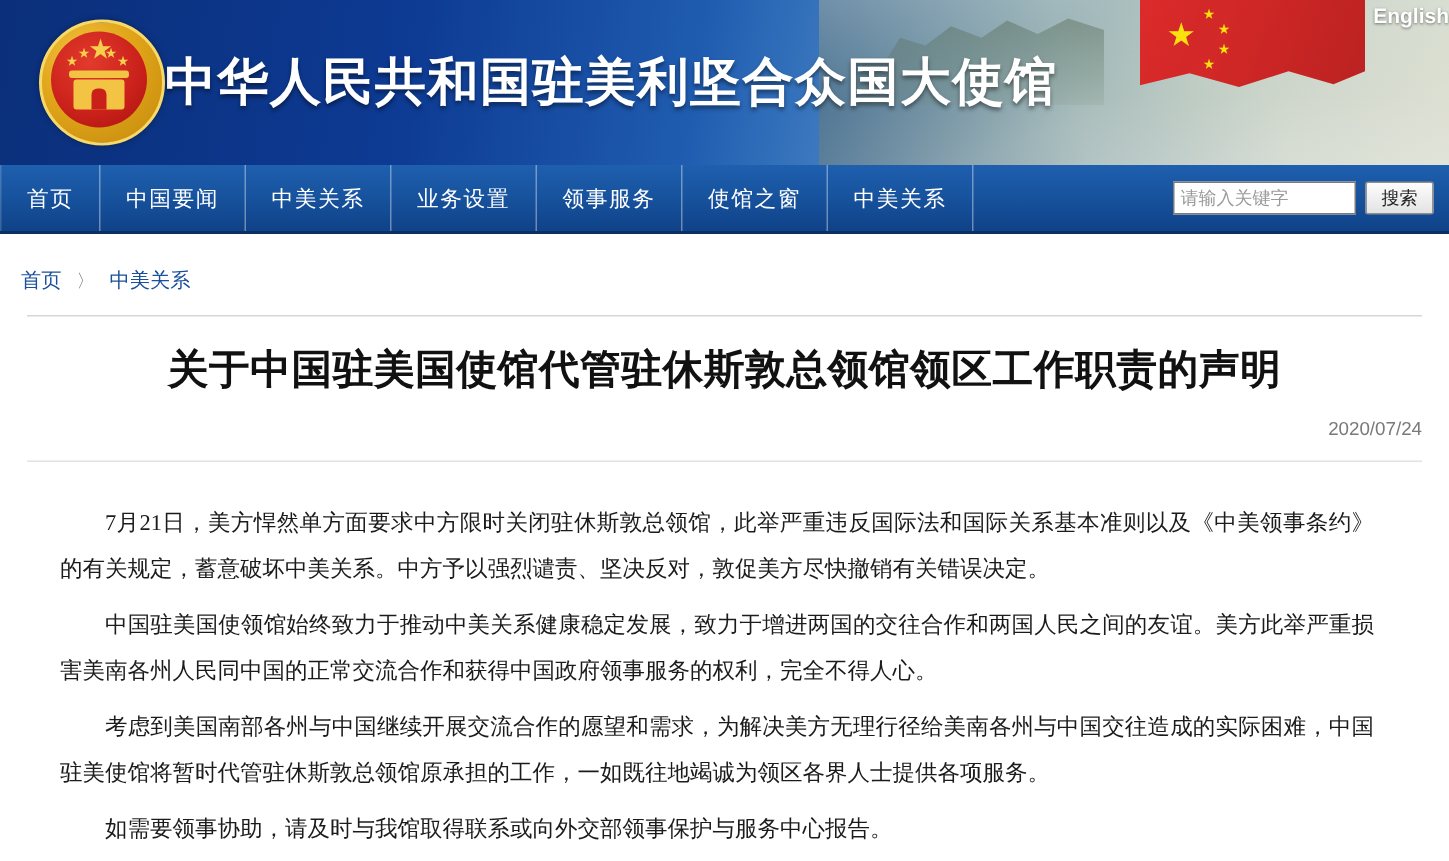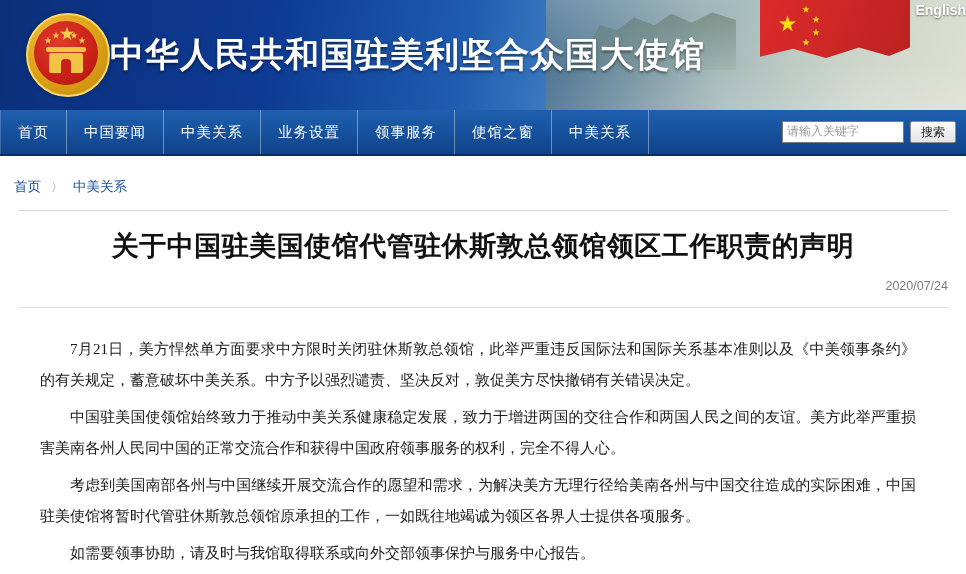--- a/index.html
+++ b/index.html
@@ -178,21 +178,21 @@
     gap: 6px;
   }
   .search-input {
     width: 112px;
     height: 20px;
     border: 1px solid #7a7a7a;
     background: #ffffff;
     font-size: 12px;
     color: #333;
     padding: 0 4px;
-    font-family: Liberation Mono, monospace;
+    font-family: Liberation Serif, serif;
   }
   .search-input::placeholder { color: #9a9a9a; }
   .search-btn {
     height: 22px;
     min-width: 46px;
     background: linear-gradient(180deg,#fdfdfd,#e3e3e3);
     border: 1px solid #8d8d8d;
     border-radius: 2px;
     font-size: 12px;
     color: #222;

